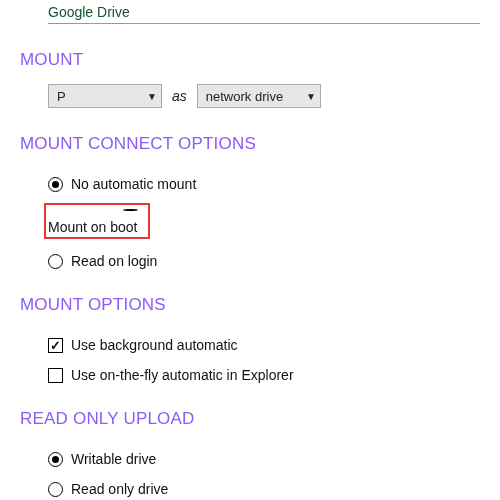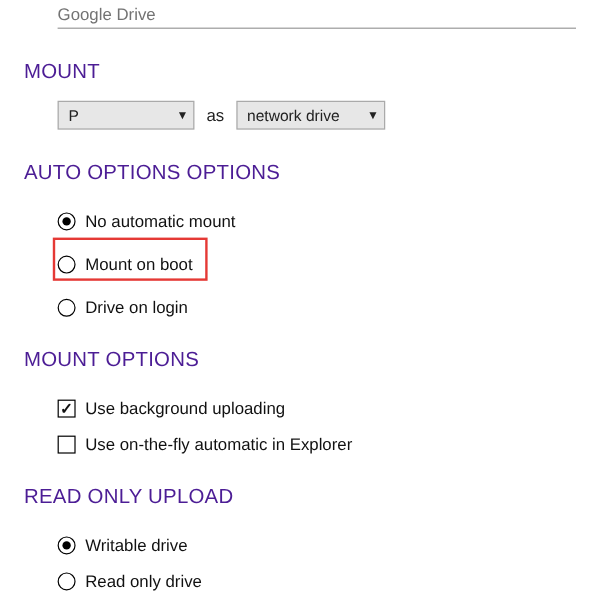--- a/index.html
+++ b/index.html
@@ -15,28 +15,28 @@
     overflow: hidden;
   }
   .container {
     padding: 4px 20px 20px 20px;
   }
   .service-row {
     margin-left: 28px;
     padding-bottom: 3px;
     border-bottom: 1px solid #999;
     font-size: 14px;
-    color: #737373;
+    color: #14532d;
   }
   h2.section {
     font-weight: 400;
     font-size: 17px;
     letter-spacing: 0.2px;
     margin: 26px 0 14px 0;
-    color: #4c1d95;
+    color: #8b5cf6;
   }
   .indent {
     margin-left: 28px;
   }
   .mount-row {
     display: flex;
     align-items: center;
     gap: 10px;
   }
   .selectish {
@@ -51,21 +51,21 @@
     color: #222;
     cursor: default;
   }
   .selectish .chev {
     font-size: 10px;
     margin-left: 8px;
     color: #222;
   }
   .drive-letter { width: 114px; }
   .drive-type { width: 124px; }
-  .as-label { font-size: 14px; color: #222; }
+  .as-label { font-size: 14px; color: #222; font-style: italic; }
   .opt-row {
     display: flex;
     align-items: flex-end;
     gap: 8px;
     margin: 6px 0;
     height: 24px;
   }
   .radio {
     width: 15px; height: 15px;
     border: 1.5px solid #000;
@@ -94,21 +94,21 @@
     font-size: 13px;
     line-height: 13px;
     font-weight: bold;
   }
   .highlight {
     border: 2.5px solid #e53935;
     display: inline-flex;
     padding: 4px 10px 4px 2px;
     margin-left: -4px;
   }
-  .highlight .opt-row { margin: 0; }
+  .highlight .opt-row { margin: 0; flex-direction: column; }
   .opt-label { font-size: 14px; }
 </style>
 </head>
 <body>
 
 <div class="container">
 
   <div class="service-row">Google Drive</div>
 
   <h2 class="section">MOUNT</h2>
@@ -117,43 +117,43 @@
       <span>P</span>
       <span class="chev">▼</span>
     </div>
     <span class="as-label">as</span>
     <div class="selectish drive-type">
       <span>network drive</span>
       <span class="chev">▼</span>
     </div>
   </div>
 
-  <h2 class="section">AUTO OPTIONS OPTIONS</h2>
+  <h2 class="section">MOUNT CONNECT OPTIONS</h2>
   <div class="indent">
     <div class="opt-row">
       <span class="radio checked"></span>
       <span class="opt-label">No automatic mount</span>
     </div>
     <div class="highlight">
       <div class="opt-row">
         <span class="radio"></span>
         <span class="opt-label">Mount on boot</span>
       </div>
     </div>
     <div class="opt-row">
       <span class="radio"></span>
-      <span class="opt-label">Drive on login</span>
+      <span class="opt-label">Read on login</span>
     </div>
   </div>
 
   <h2 class="section">MOUNT OPTIONS</h2>
   <div class="indent">
     <div class="opt-row">
       <span class="check checked"></span>
-      <span class="opt-label">Use background uploading</span>
+      <span class="opt-label">Use background automatic</span>
     </div>
     <div class="opt-row">
       <span class="check"></span>
       <span class="opt-label">Use on-the-fly automatic in Explorer</span>
     </div>
   </div>
 
   <h2 class="section">READ ONLY UPLOAD</h2>
   <div class="indent">
     <div class="opt-row">

